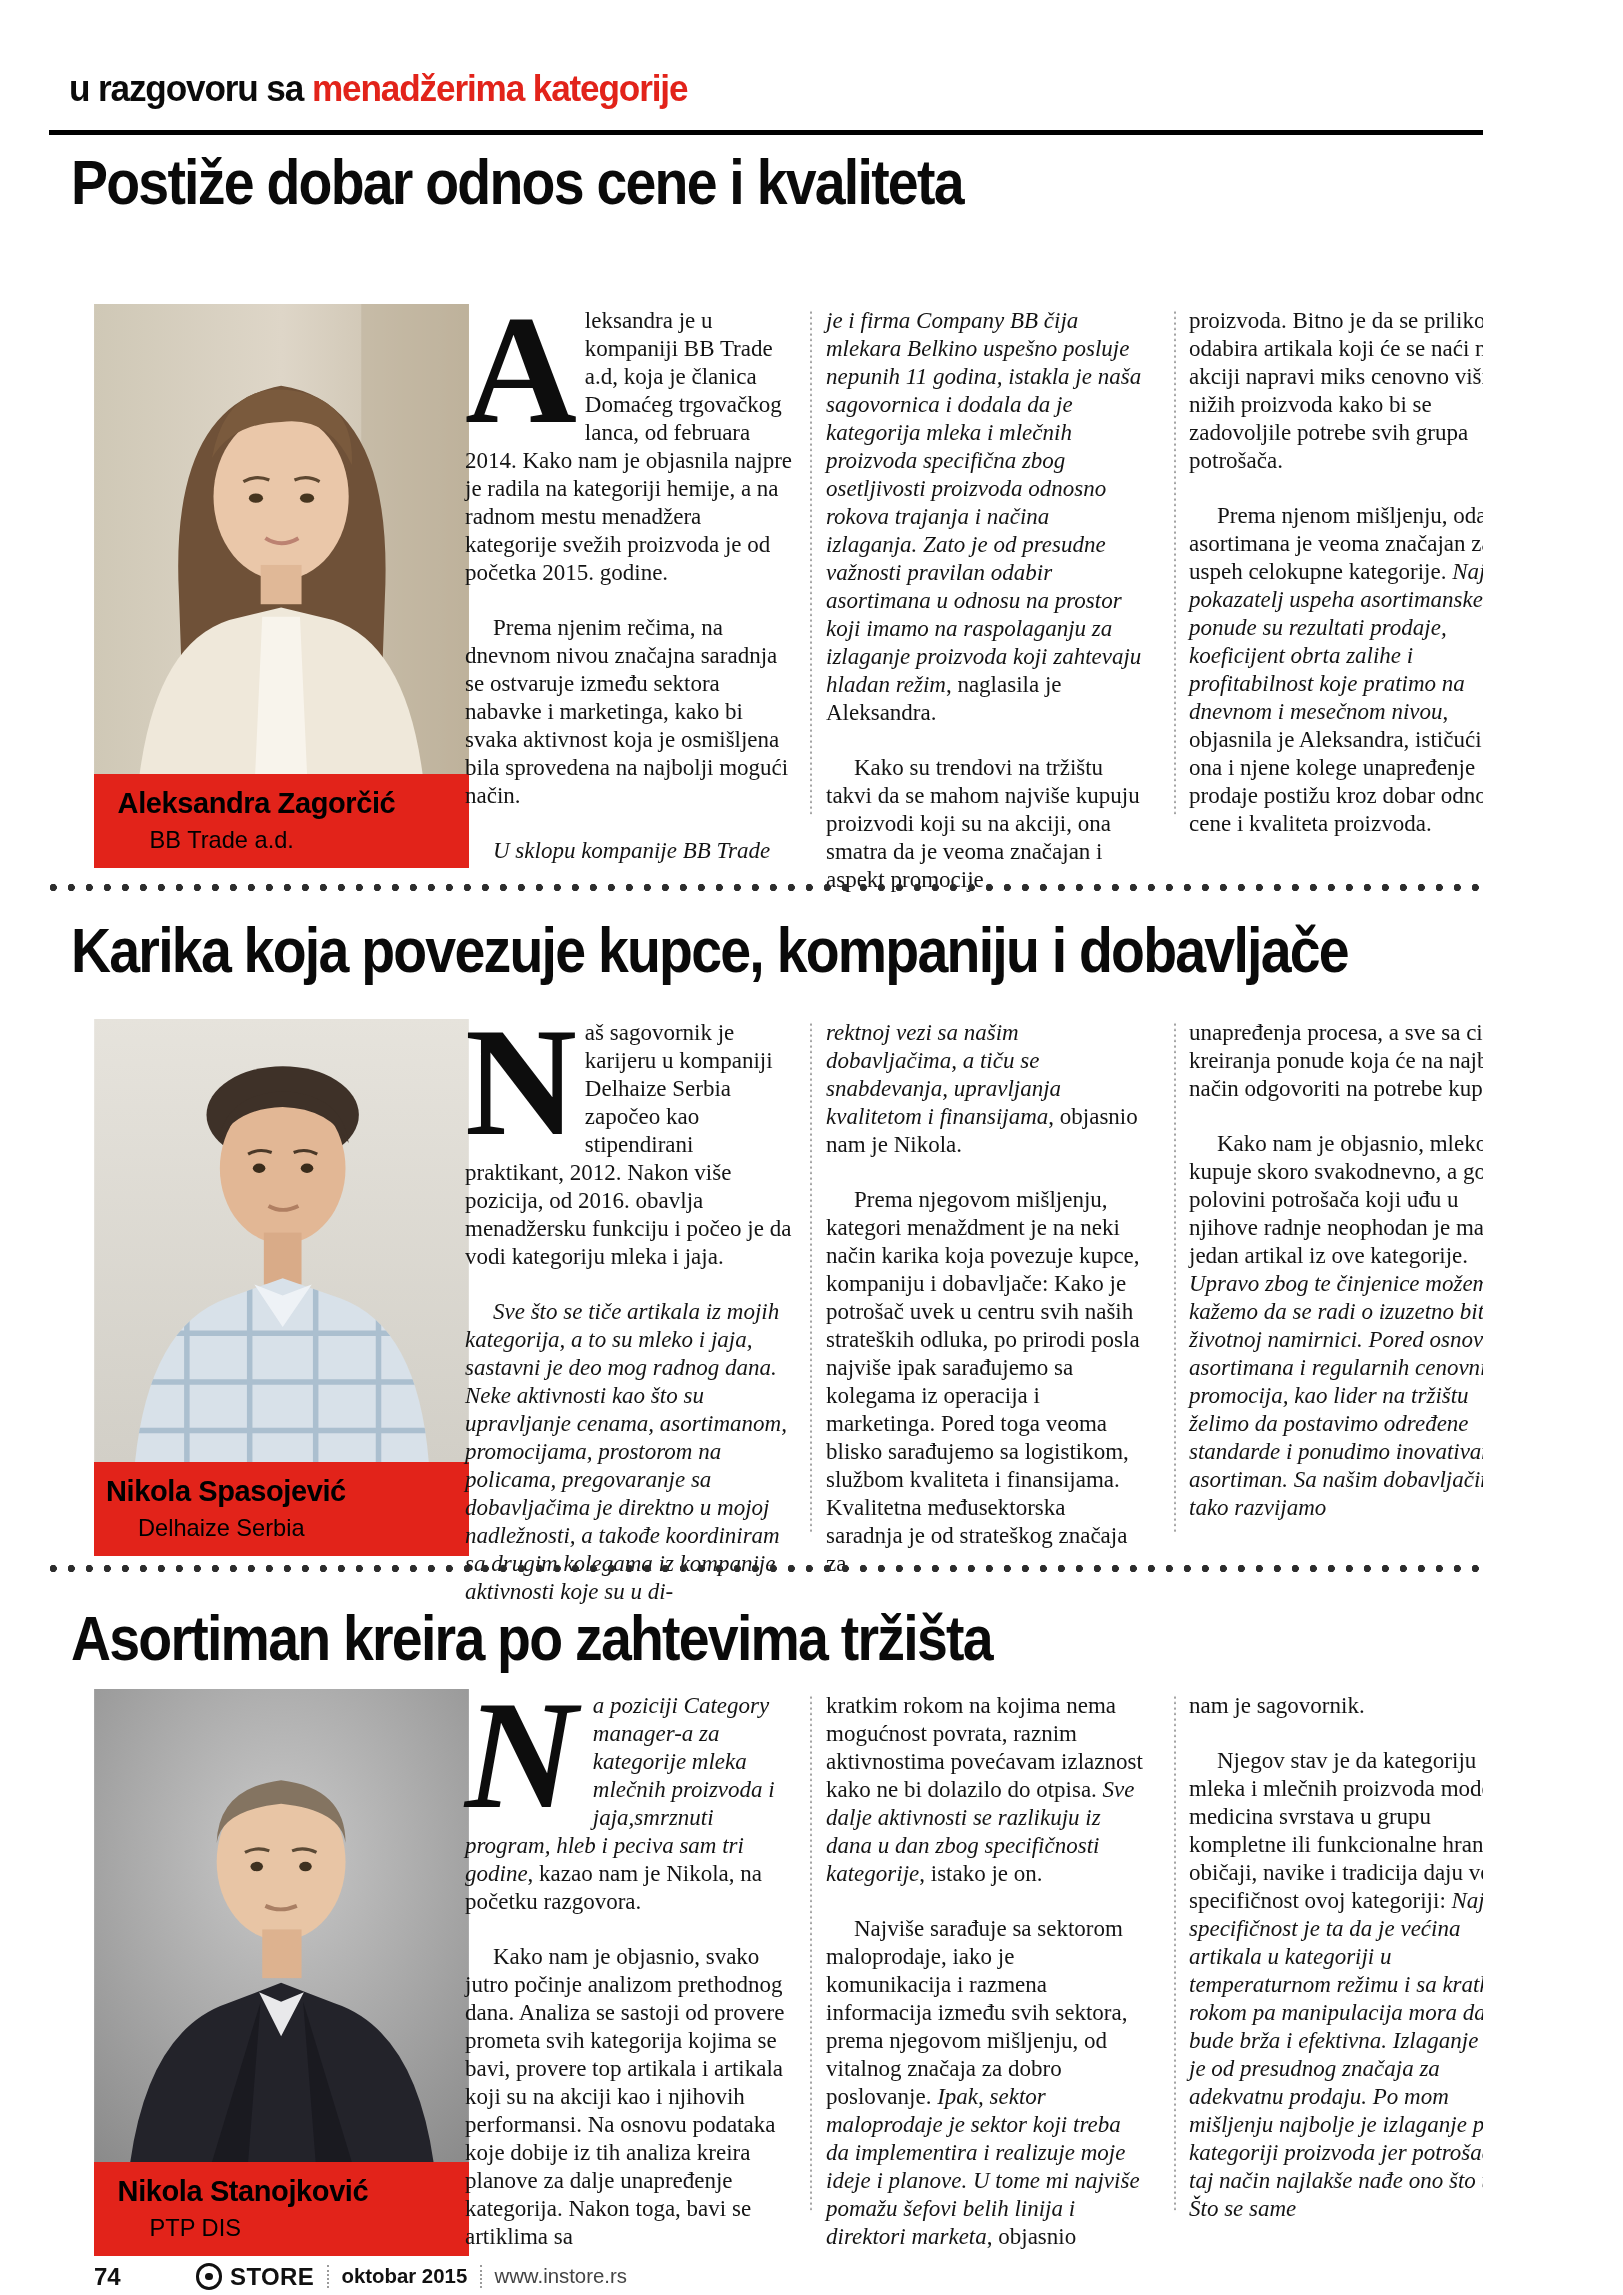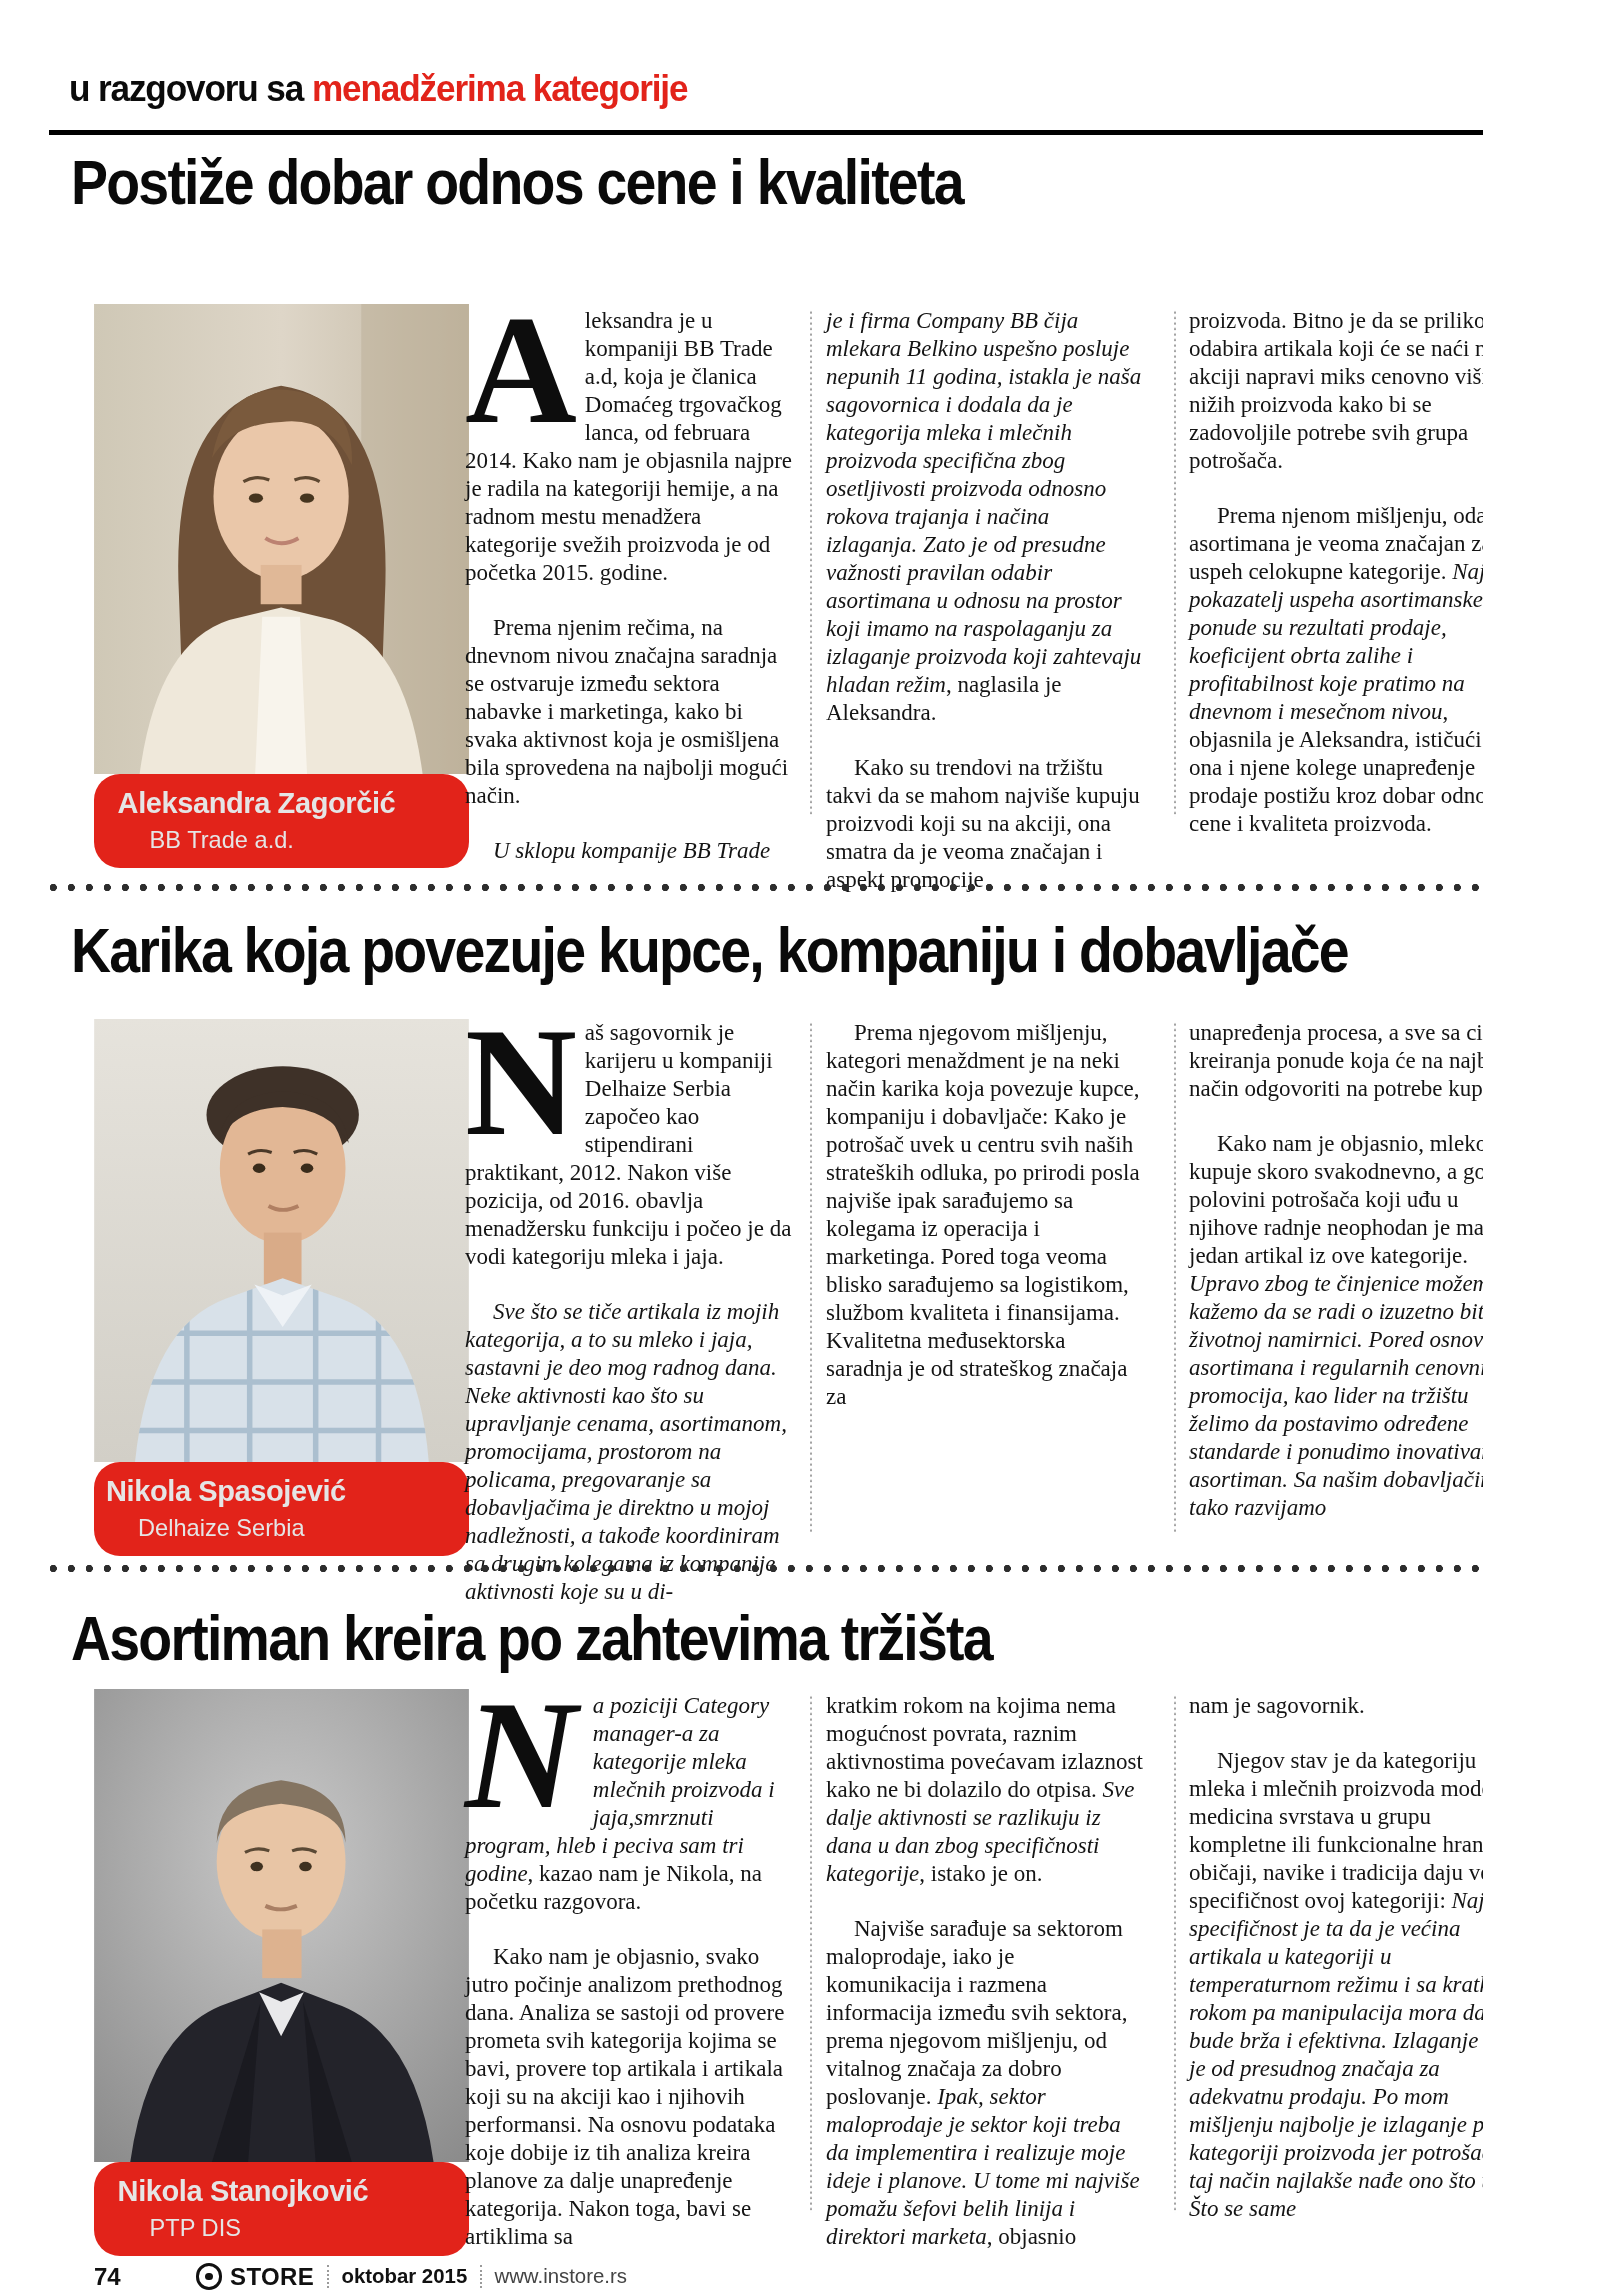--- a/index.html
+++ b/index.html
@@ -22,21 +22,21 @@
   .a1 .title{top:4.7px;}
   .a2 .title{top:58px;}
   .a3 .title{top:64px;}
   
   .photo{position:absolute;left:94px;width:375px;overflow:hidden;}
   .a1 .photo{top:163px;height:564px;}
   .a2 .photo{top:163px;height:537px;}
   .a3 .photo{top:151px;height:567px;}
   .photo svg{display:block;}
   .caption{position:absolute;left:0;bottom:0;width:100%;height:94px;box-sizing:border-box;
-           padding:13.4px 7.9px 0 23.6px;color:#e5e5e5;font-family:"Liberation Sans",sans-serif;border-radius:26px;}
+           padding:13.4px 7.9px 0 23.6px;color:#000000;font-family:"Liberation Sans",sans-serif;}
   .cap-name{font-size:29px;font-weight:700;letter-spacing:-0.4px;}
   .cap-co{font-size:23.6px;margin-top:7px;font-weight:400;margin-left:32px;}
   
   .col{position:absolute;font-size:23px;line-height:28px;text-align:left;}
   .a1 .col{top:166px;}
   .a2 .col{top:163px;}
   .a3 .col{top:154px;}
   .c1{left:465px;width:331px;}
   .c2{left:826px;width:319px;}
   .c3{left:1189px;width:344px;}
@@ -169,20 +169,21 @@
       <div class="caption accent-bg" style="background: rgb(226, 35, 26); padding-left: 12px;">
         <div class="cap-name">Nikola Spasojević</div>
         <div class="cap-co">Delhaize Serbia</div>
       </div>
     </div>
     <div class="col c1">
         <p><span class="dropcap">N</span><span>aš sagovornik je karijeru u kompaniji Delhaize Serbia započeo kao stipendirani praktikant, 2012. Nakon više pozicija, od 2016. obavlja menadžersku funkciju i počeo je da vodi kategoriju mleka i jaja.</span></p>
         <p class="indent"><span class="it">Sve što se tiče artikala iz mojih kategorija, a to su mleko i jaja, sastavni je deo mog radnog dana. Neke aktivnosti kao što su upravljanje cenama, asortimanom, promocijama, prostorom na policama, pregovaranje sa dobavljačima je direktno u mojoj nadležnosti, a takođe koordiniram sa drugim kolegama iz kompanije aktivnosti koje su u di-</span></p>
       </div>
     <div class="col c2">
+        <p><span class="it">rektnoj vezi sa našim dobavljačima, a tiču se snabdevanja, upravljanja kvalitetom i finansijama</span><span>, objasnio nam je Nikola.</span></p>
         <p class="indent"><span>Prema njegovom mišljenju, kategori menaždment je na neki način karika koja povezuje kupce, kompaniju i dobavljače: Kako je potrošač uvek u centru svih naših strateških odluka, po prirodi posla najviše ipak sarađujemo sa kolegama iz operacija i marketinga. Pored toga veoma blisko sarađujemo sa logistikom, službom kvaliteta i finansijama. Kvalitetna međusektorska saradnja je od strateškog značaja za</span></p>
       </div>
     <div class="col c3">
         <p><span>unapređenja procesa, a sve sa ciljem kreiranja ponude koja će na najbolji način odgovoriti na potrebe kupaca.</span></p>
         <p class="indent"><span>Kako nam je objasnio, mleko se kupuje skoro svakodnevno, a gotovo polovini potrošača koji uđu u njihove radnje neophodan je makar jedan artikal iz ove kategorije. </span><span class="it">Upravo zbog te činjenice možemo da kažemo da se radi o izuzetno bitnoj životnoj namirnici. Pored osnovnog asortimana i regularnih cenovnih promocija, kao lider na tržištu želimo da postavimo određene standarde i ponudimo inovativan asortiman. Sa našim dobavljačima tako razvijamo</span></p>
       </div>
     <div class="vsep vs1"></div>
     <div class="vsep vs2"></div>
   </section>
 

